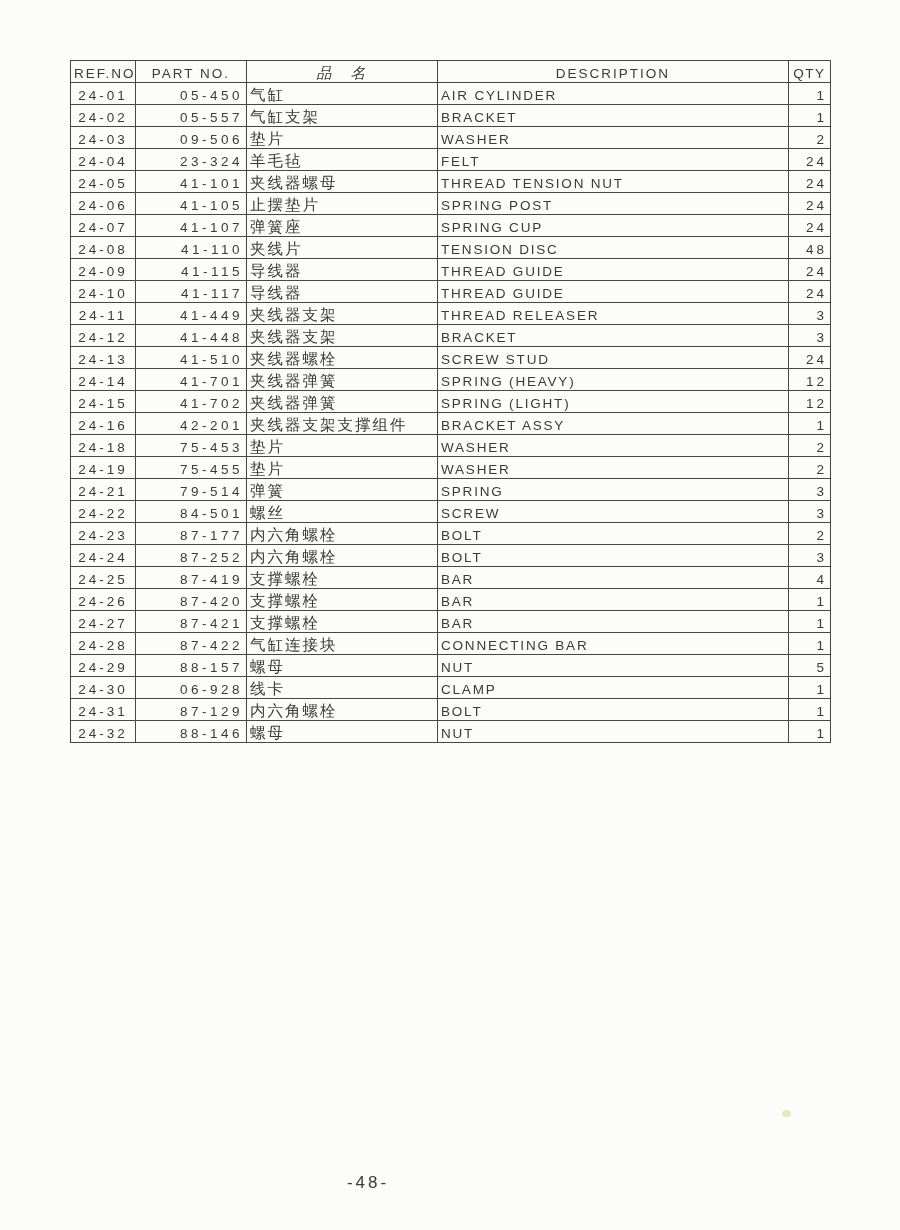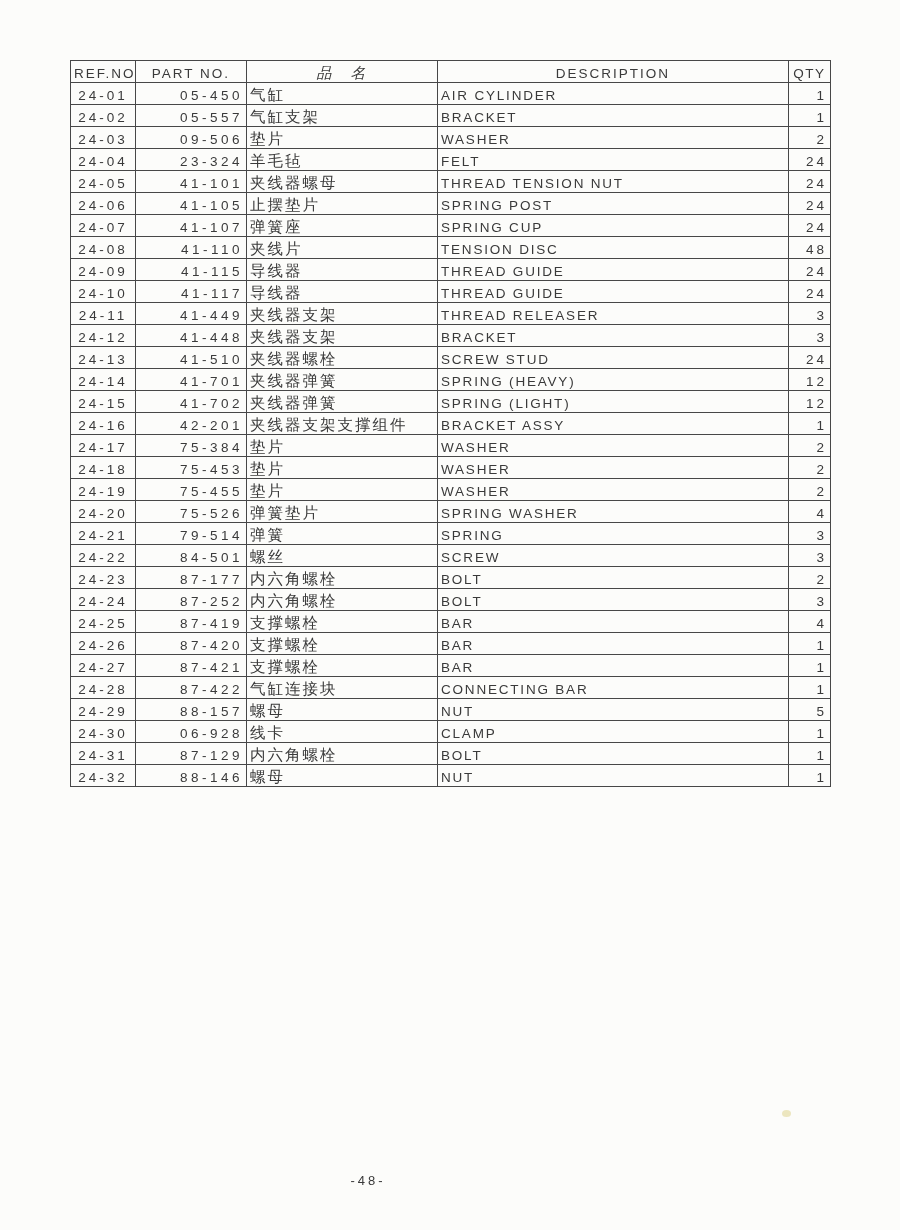--- a/index.html
+++ b/index.html
@@ -38,21 +38,21 @@
   td.c-part { text-align: right;   font-size: 13.5px; letter-spacing: 3.5px; padding-left: 4px; }
   td.c-name { text-align: left;   font-size: 15.5px; letter-spacing: 2px;   padding-left: 6px; }
   td.c-desc { text-align: left;   font-size: 13.5px; letter-spacing: 1.8px; padding-left: 11px; }
   td.c-qty  { text-align: right;  font-size: 13.5px; letter-spacing: 3px;   padding-right: 4px; }
 
   .page-number {
     position: absolute;
     left: 0; top: 1173px;
     width: 736px;
     text-align: center;
-    font-size: 13px;
+    font-size: 17px;
     letter-spacing: 3px;
     color: var(--text, #3a3a3a);
   }
   .scan-dot {
     position: absolute;
     left: 782px; top: 1110px;
     width: 9px; height: 7px;
     border-radius: 50%;
     background: var(--artifact, #e9e2b4);
     opacity: 0.85;
@@ -187,48 +187,34 @@
     <td class="c-qty">12</td>
   </tr>
         <tr>
     <td class="c-ref">24-16</td>
     <td class="c-part">42-201</td>
     <td class="c-name">夹线器支架支撑组件</td>
     <td class="c-desc">BRACKET ASSY</td>
     <td class="c-qty">1</td>
   </tr>
         <tr>
-    <td class="c-ref">24-17</td>
-    <td class="c-part">75-384</td>
-    <td class="c-name">垫片</td>
-    <td class="c-desc">WASHER</td>
-    <td class="c-qty">2</td>
-  </tr>
-        <tr>
     <td class="c-ref">24-18</td>
     <td class="c-part">75-453</td>
     <td class="c-name">垫片</td>
     <td class="c-desc">WASHER</td>
     <td class="c-qty">2</td>
   </tr>
         <tr>
     <td class="c-ref">24-19</td>
     <td class="c-part">75-455</td>
     <td class="c-name">垫片</td>
     <td class="c-desc">WASHER</td>
     <td class="c-qty">2</td>
   </tr>
         <tr>
-    <td class="c-ref">24-20</td>
-    <td class="c-part">75-526</td>
-    <td class="c-name">弹簧垫片</td>
-    <td class="c-desc">SPRING WASHER</td>
-    <td class="c-qty">4</td>
-  </tr>
-        <tr>
     <td class="c-ref">24-21</td>
     <td class="c-part">79-514</td>
     <td class="c-name">弹簧</td>
     <td class="c-desc">SPRING</td>
     <td class="c-qty">3</td>
   </tr>
         <tr>
     <td class="c-ref">24-22</td>
     <td class="c-part">84-501</td>
     <td class="c-name">螺丝</td>

